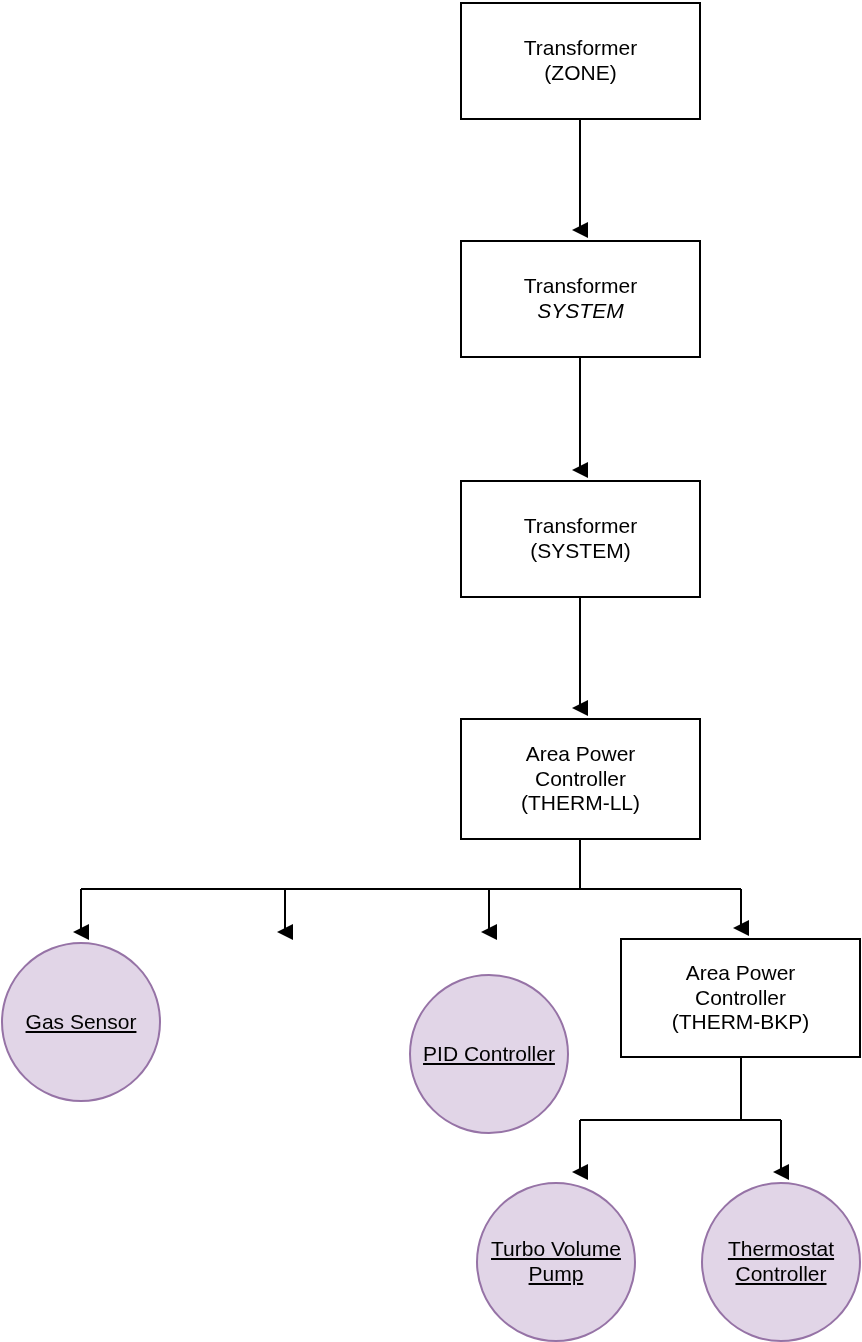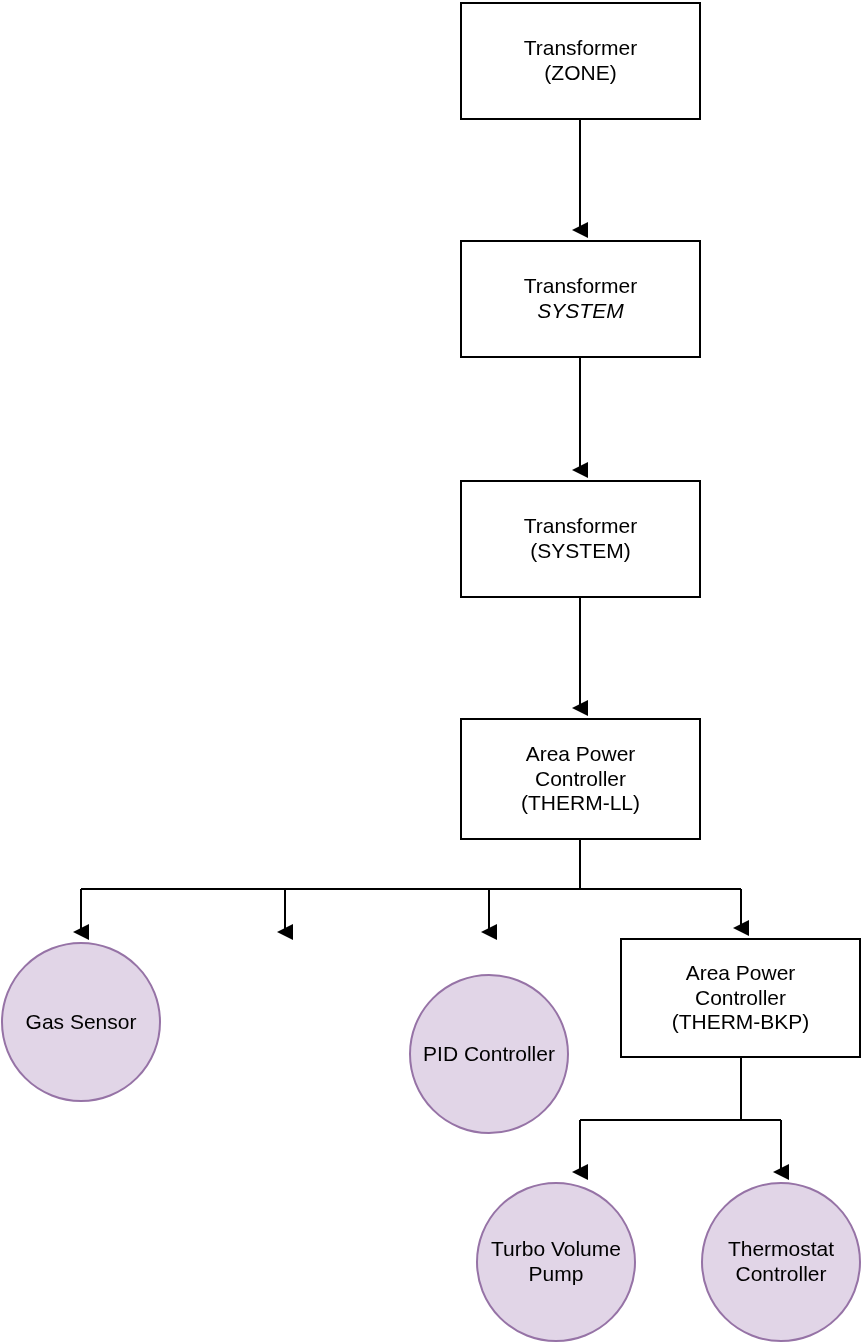--- a/index.html
+++ b/index.html
@@ -39,20 +39,21 @@
   .node-box {
     background: #ffffff;
     border: 2px solid #000000;
     font-size: 21px;
   }
   .node-circle {
     background: #e1d5e7;
     border: 2px solid #9673a6;
     border-radius: 50%;
     font-size: 21px;
+    text-decoration: underline;
   }
   .node-label {
     display: block;
     white-space: pre-line;
     padding: 0 6px;
   }
   .italic-sub {
     font-style: italic;
   }
 </style>

